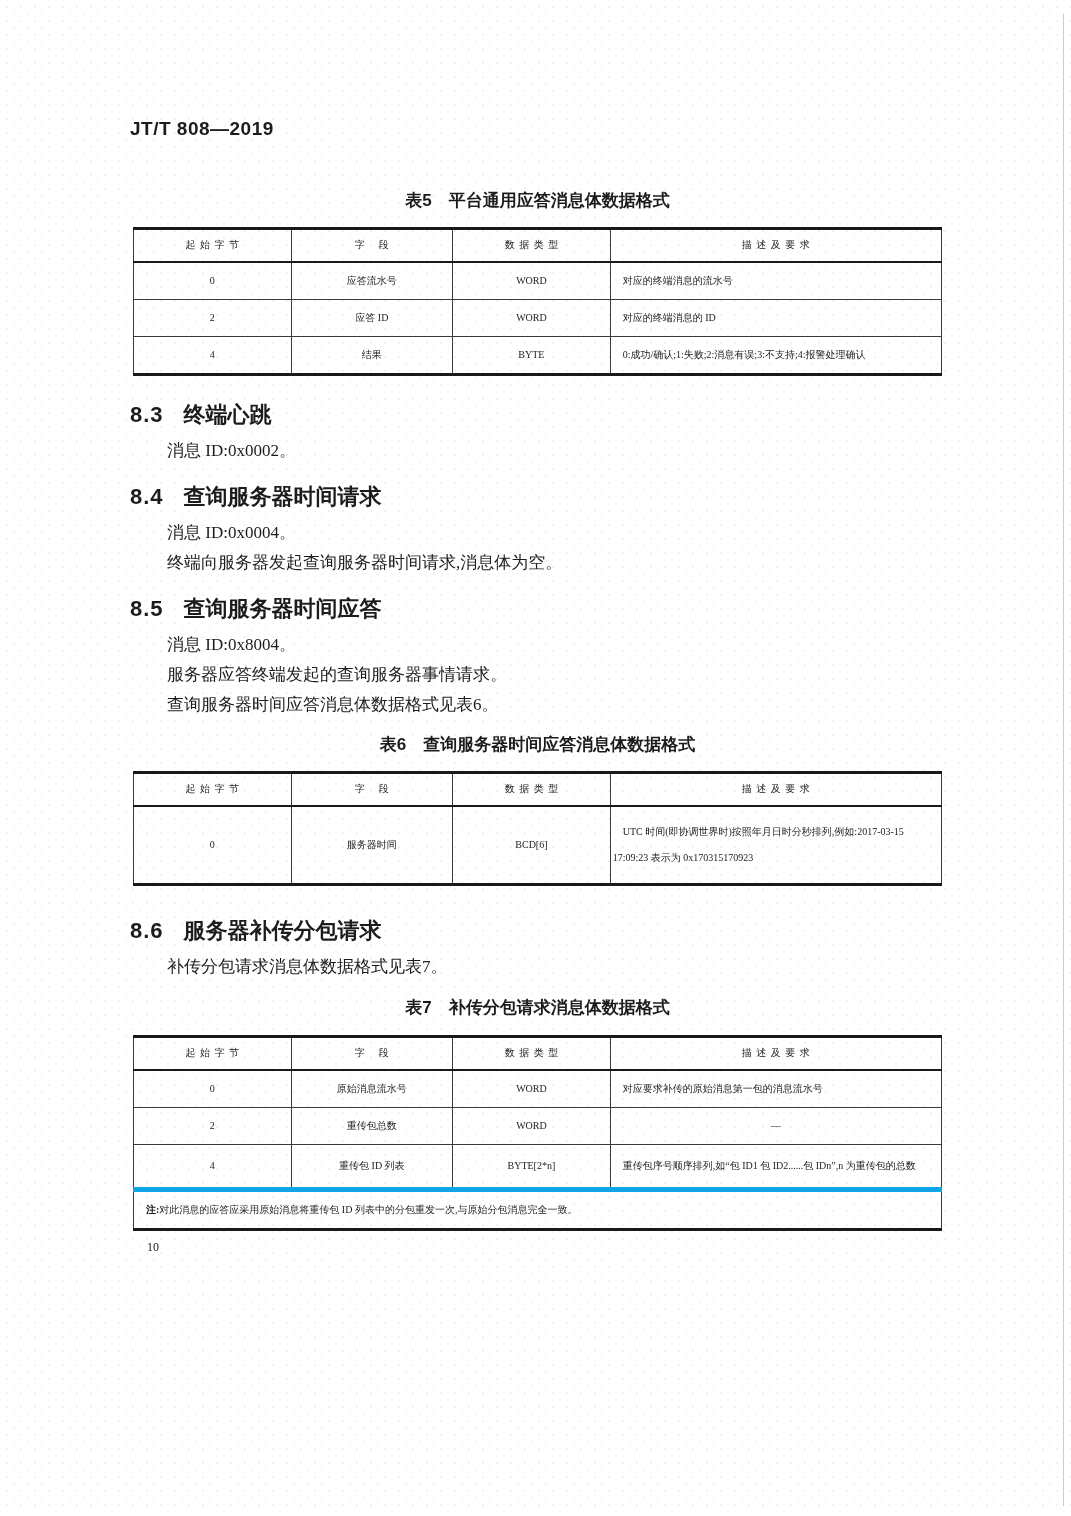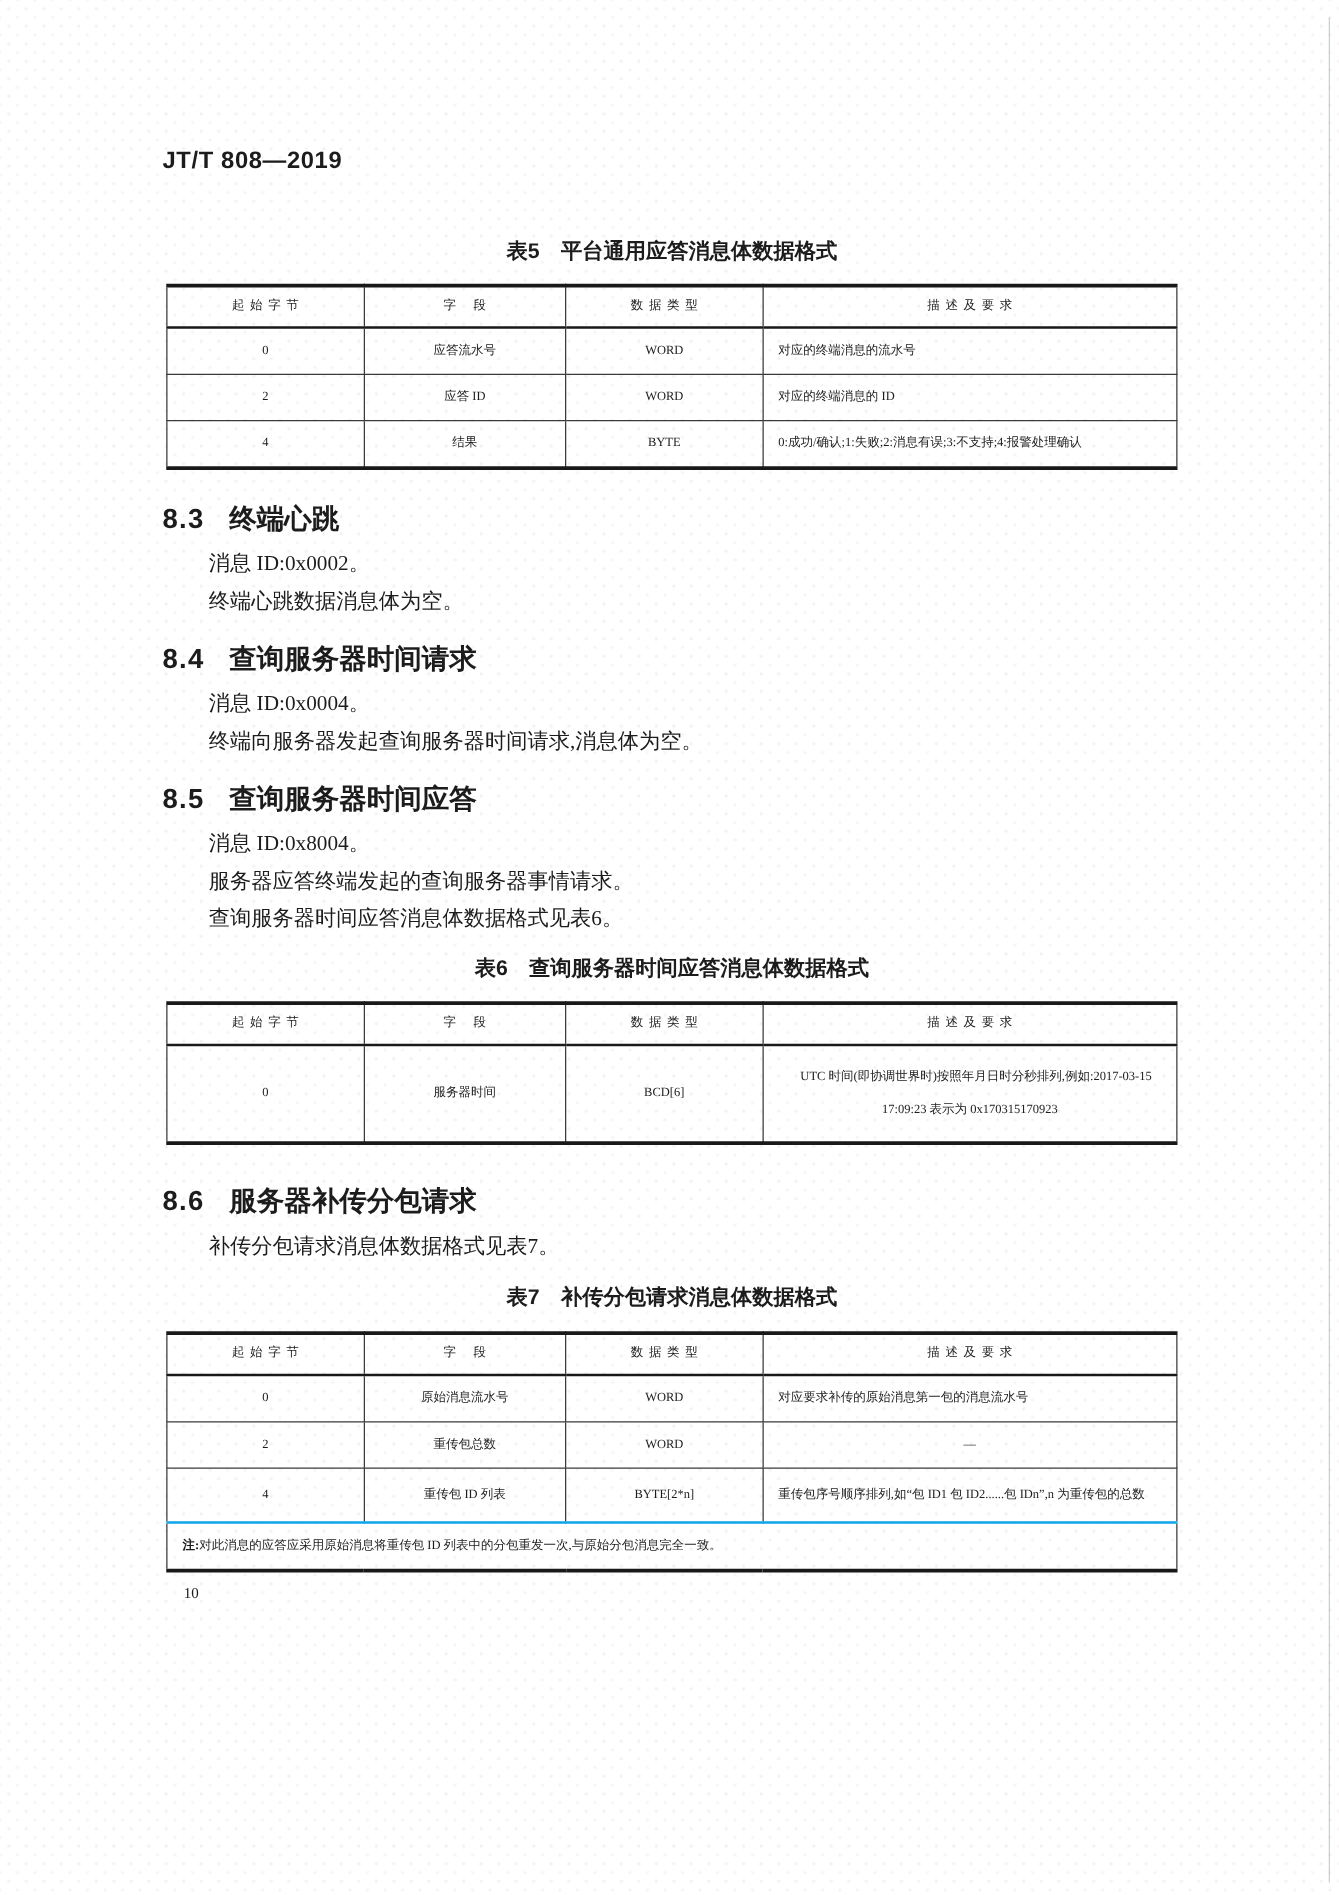--- a/index.html
+++ b/index.html
@@ -89,24 +89,24 @@
     padding: 5px 2px;
     vertical-align: middle;
   }
   td.c { text-align: center; }
   td.desc {
     text-align: left;
     padding-left: 6px;
     padding-right: 12px;
     text-indent: 1em;
   }
-  .t6 tbody td { padding-top: 12px; padding-bottom: 12px; text-align: center; }
+  .t6 tbody td { padding-top: 12px; padding-bottom: 12px; }
   .t7 tr.row-last td { padding-top: 8px; padding-bottom: 8px; }
   tr.note-row td {
-    border-top: 2px solid #0ea5e9;
+    border-top: 5px solid #0ea5e9;
     text-align: left;
     padding: 5px 8px 5px 12px;
   }
   .note-label { font-weight: bold; }
 
   .sec-heading {
     font-family: "Liberation Sans", "DejaVu Sans", sans-serif;
     font-weight: bold;
     font-size: 22px;
     height: 26px;
@@ -178,21 +178,20 @@
         <td class="desc">0:成功/确认;1:失败;2:消息有误;3:不支持;4:报警处理确认</td>
       </tr>
     </tbody>
   </table>
 
   <div class="sec-heading h-83">
     <span class="sec-no">8.3</span><span>终端心跳</span>
   </div>
   <div class="para-block">
     <p class="para">消息 ID:0x0002。</p>
-    <p class="para">终端心跳数据消息体为空。</p>
   </div>
 
   <div class="sec-heading h-84">
     <span class="sec-no">8.4</span><span>查询服务器时间请求</span>
   </div>
   <div class="para-block">
     <p class="para">消息 ID:0x0004。</p>
     <p class="para">终端向服务器发起查询服务器时间请求,消息体为空。</p>
   </div>
 

